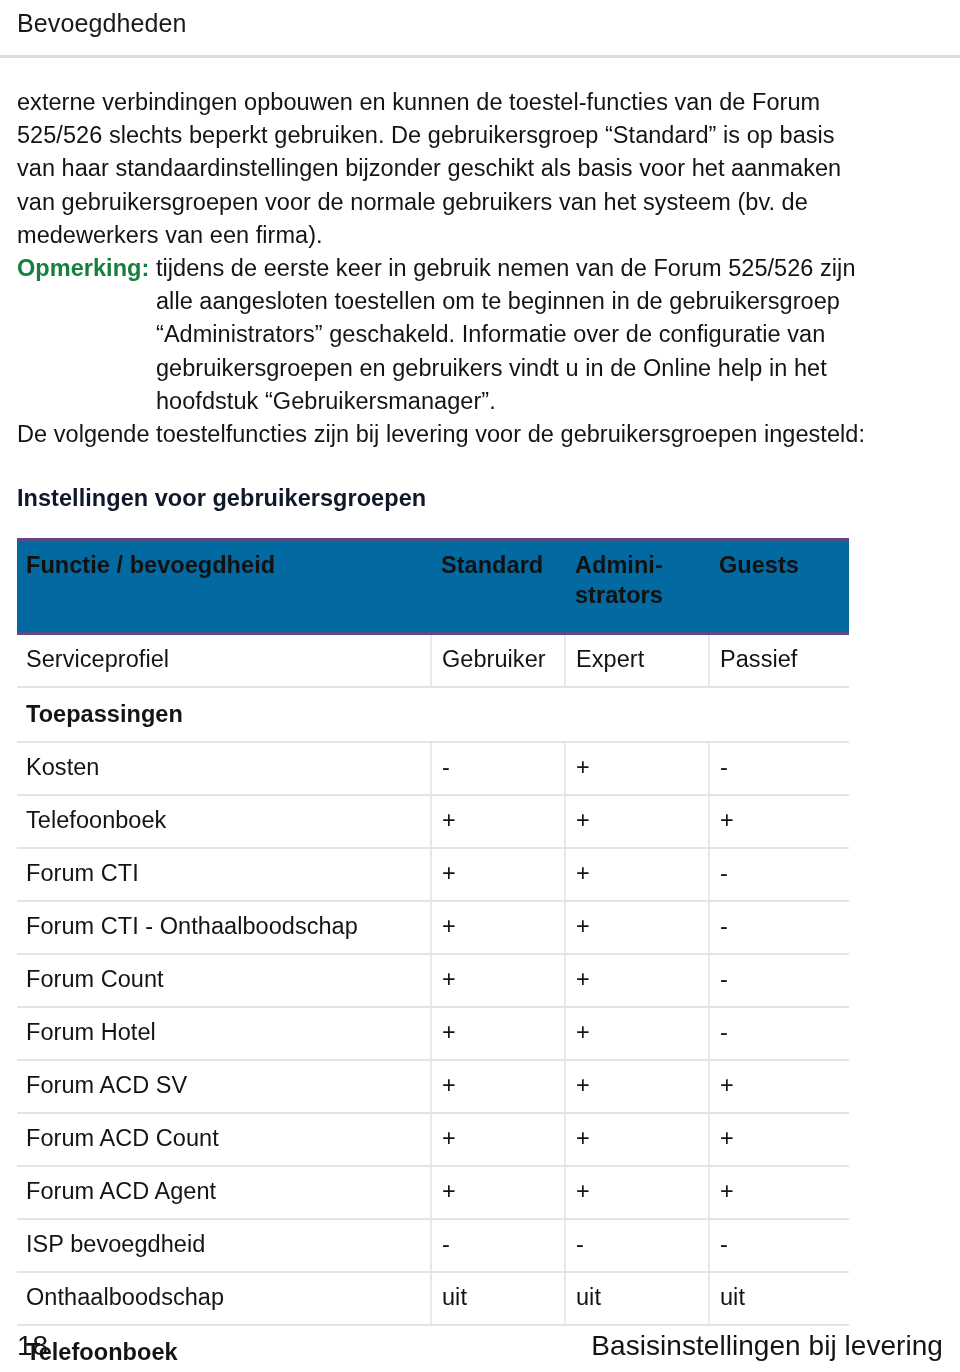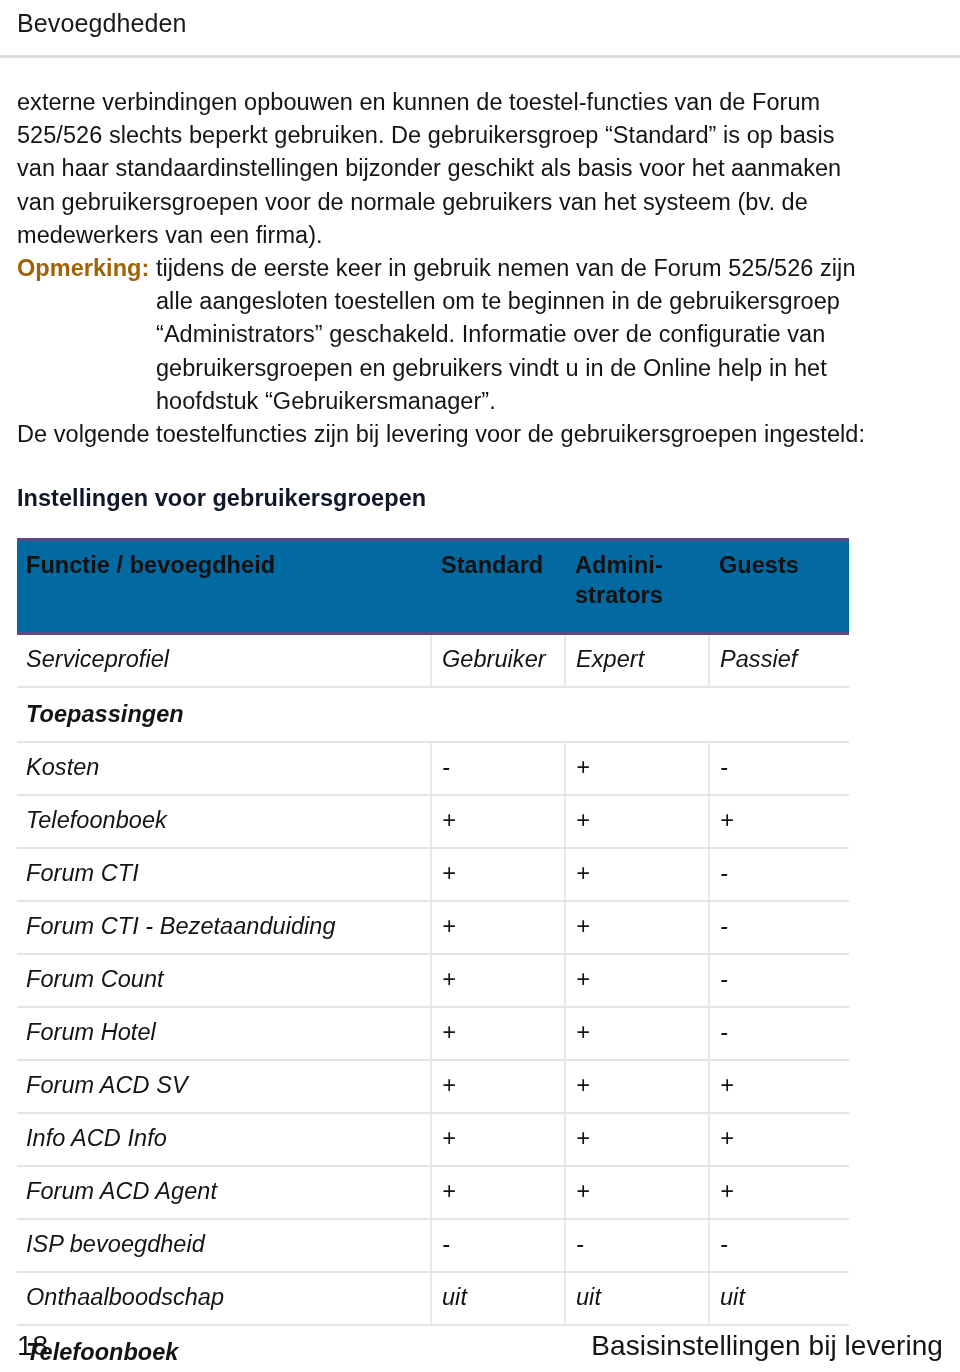--- a/index.html
+++ b/index.html
@@ -70,21 +70,21 @@
   .note {
     margin: 25px 0 0 0;
     position: relative;
     font-size: 23.5px;
     line-height: 33.2px;
     padding-left: 139px;
     text-indent: -139px;
     letter-spacing: 0.05px;
   }
   .note-label {
-    color: #a16207;
+    color: #15803d;
     font-weight: 700;
   }
 
   .par-after {
     margin-top: 26px;
   }
 
   h2.sub-heading {
     margin: 32px 0 0 0;
     font-size: 23.5px;
@@ -123,21 +123,20 @@
 
   .perm-table tbody td {
     padding: 9px 10px 12px 10px;
     border-bottom: 2px solid #e4e4e4;
     border-right: 2px solid #e9e9e9;
     vertical-align: top;
     line-height: 30px;
     color: #141414;
     letter-spacing: 0.05px;
     font-weight: 400;
-    font-style: italic;
   }
   .perm-table tbody td.cell-name { padding-left: 9px; }
   .perm-table tbody tr td:last-child { border-right: none; }
 
   .perm-table tbody tr.section-row td {
     font-weight: 700;
     border-right: none;
     padding-top: 11px;
     padding-bottom: 12px;
   }
@@ -216,21 +215,21 @@
             <td>+</td>
             <td>+</td>
           </tr>
           <tr>
             <td class="cell-name">Forum CTI</td>
             <td>+</td>
             <td>+</td>
             <td>-</td>
           </tr>
           <tr>
-            <td class="cell-name">Forum CTI - Bezetaanduiding</td>
+            <td class="cell-name">Forum CTI - Onthaalboodschap</td>
             <td>+</td>
             <td>+</td>
             <td>-</td>
           </tr>
           <tr>
             <td class="cell-name">Forum Count</td>
             <td>+</td>
             <td>+</td>
             <td>-</td>
           </tr>
@@ -240,21 +239,21 @@
             <td>+</td>
             <td>-</td>
           </tr>
           <tr>
             <td class="cell-name">Forum ACD SV</td>
             <td>+</td>
             <td>+</td>
             <td>+</td>
           </tr>
           <tr>
-            <td class="cell-name">Info ACD Info</td>
+            <td class="cell-name">Forum ACD Count</td>
             <td>+</td>
             <td>+</td>
             <td>+</td>
           </tr>
           <tr>
             <td class="cell-name">Forum ACD Agent</td>
             <td>+</td>
             <td>+</td>
             <td>+</td>
           </tr>

